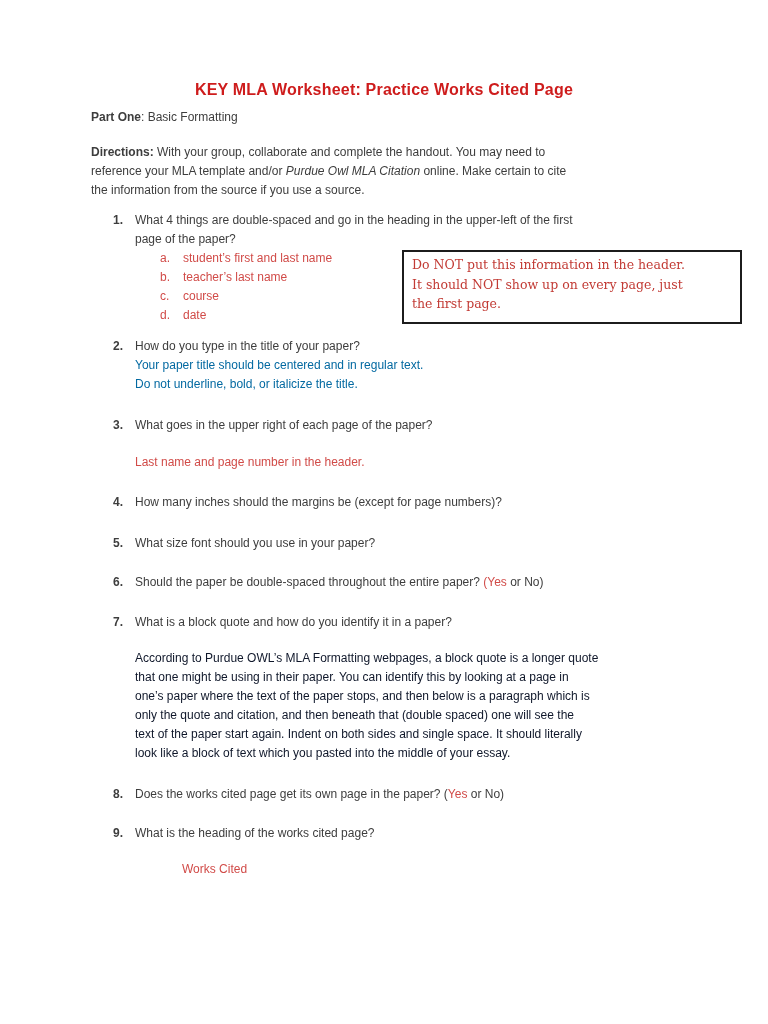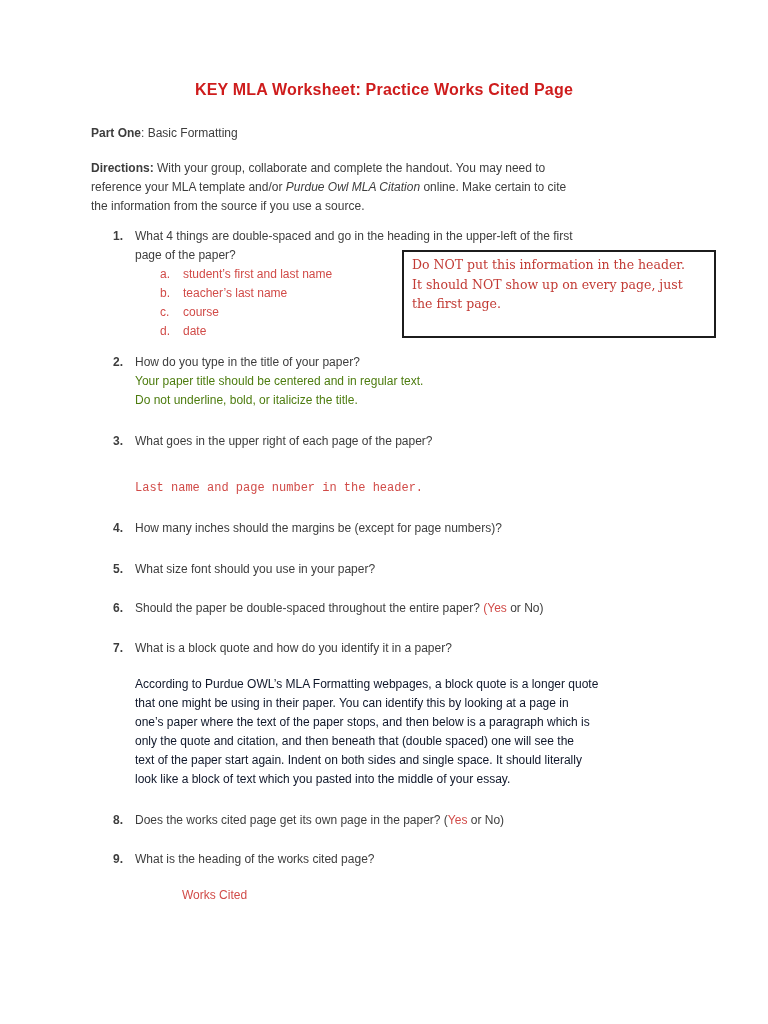--- a/index.html
+++ b/index.html
@@ -12,37 +12,37 @@
     color: #3d3d3d;
     position: relative; overflow: hidden;
   }
   .b { font-weight: 700; }
   .i { font-style: italic; }
   .pre { white-space: pre; }
   .page-title {
     position: absolute; top: 80px; left: 0; width: 768px;
     text-align: center; font-weight: 700; font-size: 16px; letter-spacing: 0.2px;
   }
-  .content { position: absolute; top: 124px; left: 91px; width: 574px; }
+  .content { position: absolute; top: 108px; left: 91px; width: 574px; }
   .directions { margin-top: 16px; }
   .q { display: flex; padding-left: 22px; }
   .qnum { width: 22px; flex: none; font-weight: 700; }
   .qbody { flex: 1; min-width: 0; }
   .mt11 { margin-top: 11px; }  .mt12 { margin-top: 12px; }
   .mt20 { margin-top: 20px; }  .mt21 { margin-top: 21px; }  .mt22 { margin-top: 22px; }
   .ans { }
   .ans-gap { margin-top: 17px; }
-  .ans-gap18 { margin-top: 28px; font-family: Liberation Mono, monospace; }
+  .ans-gap18 { margin-top: 18px; }
   .wc-indent { margin-left: 47px; }
   .sub { display: flex; padding-left: 25px; }
   .subletter { width: 23px; flex: none; }
   .note-box {
-    position: absolute; left: 402px; top: 250px; width: 314px;
+    position: absolute; left: 402px; top: 250px; width: 340px;
     border: 2px solid #1c1c1c;
-    padding: 3px 7px 22px 8px;
+    padding: 3px 7px 8px 8px;
     font-family: "DejaVu Serif", serif;
     font-size: 12.5px; line-height: 19.5px;
   }
 </style>
 </head>
 <body>
 
 <div class="page-title" style="color: rgb(206, 28, 28);">KEY MLA Worksheet: Practice Works Cited Page</div>
 
 <div class="note-box pre" style="color: rgb(194, 59, 53);">Do NOT put this information in the header.
@@ -75,21 +75,21 @@
           </div>
         <div class="sub">
             <span class="subletter">d.</span>
             <span>date</span>
           </div>
       </div></div>
   </div>
 
   <div class="q mt12">
     <span class="qnum">2.</span>
-    <div class="qbody"><span>How do you type in the title of your paper?</span><div class="ans pre" style="color: #4d7c0f;">Your paper title should be centered and in regular text.
+    <div class="qbody"><span>How do you type in the title of your paper?</span><div class="ans pre" style="color: #0369a1;">Your paper title should be centered and in regular text.
 Do not underline, bold, or italicize the title.</div></div>
   </div>
 
   <div class="q mt22">
     <span class="qnum">3.</span>
     <div class="qbody"><span>What goes in the upper right of each page of the paper?</span><div class="ans ans-gap18" style="color: rgb(209, 75, 72);">Last name and page number in the header.</div></div>
   </div>
 
   <div class="q mt21">
     <span class="qnum">4.</span>

